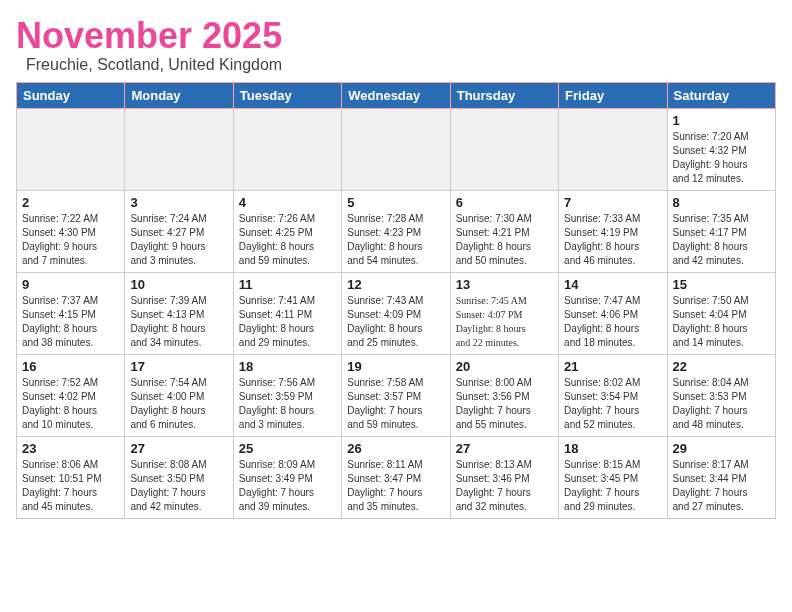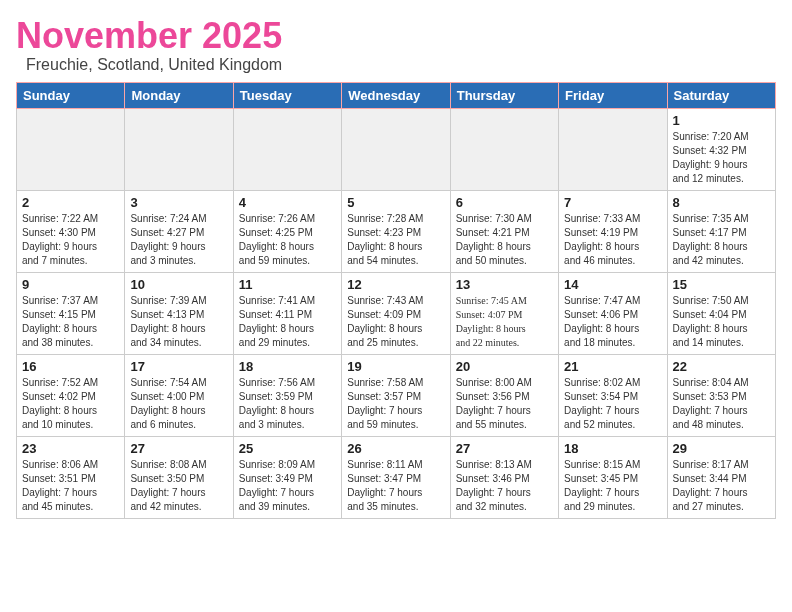--- a/index.html
+++ b/index.html
@@ -266,21 +266,21 @@
           <div class="day-info" style="white-space: pre-line;">Sunrise: 8:04 AM
 Sunset: 3:53 PM
 Daylight: 7 hours
 and 48 minutes.</div>
         </td>
       </tr>
       <tr>
         <td>
           <span class="day-number">23</span>
           <div class="day-info" style="white-space: pre-line;">Sunrise: 8:06 AM
-Sunset: 3:51 PM
+Sunset: 10:51 PM
 Daylight: 7 hours
 and 45 minutes.</div>
         </td>
         <td>
           <span class="day-number">27</span>
           <div class="day-info" style="white-space: pre-line;">Sunrise: 8:08 AM
 Sunset: 3:50 PM
 Daylight: 7 hours
 and 42 minutes.</div>
         </td>

